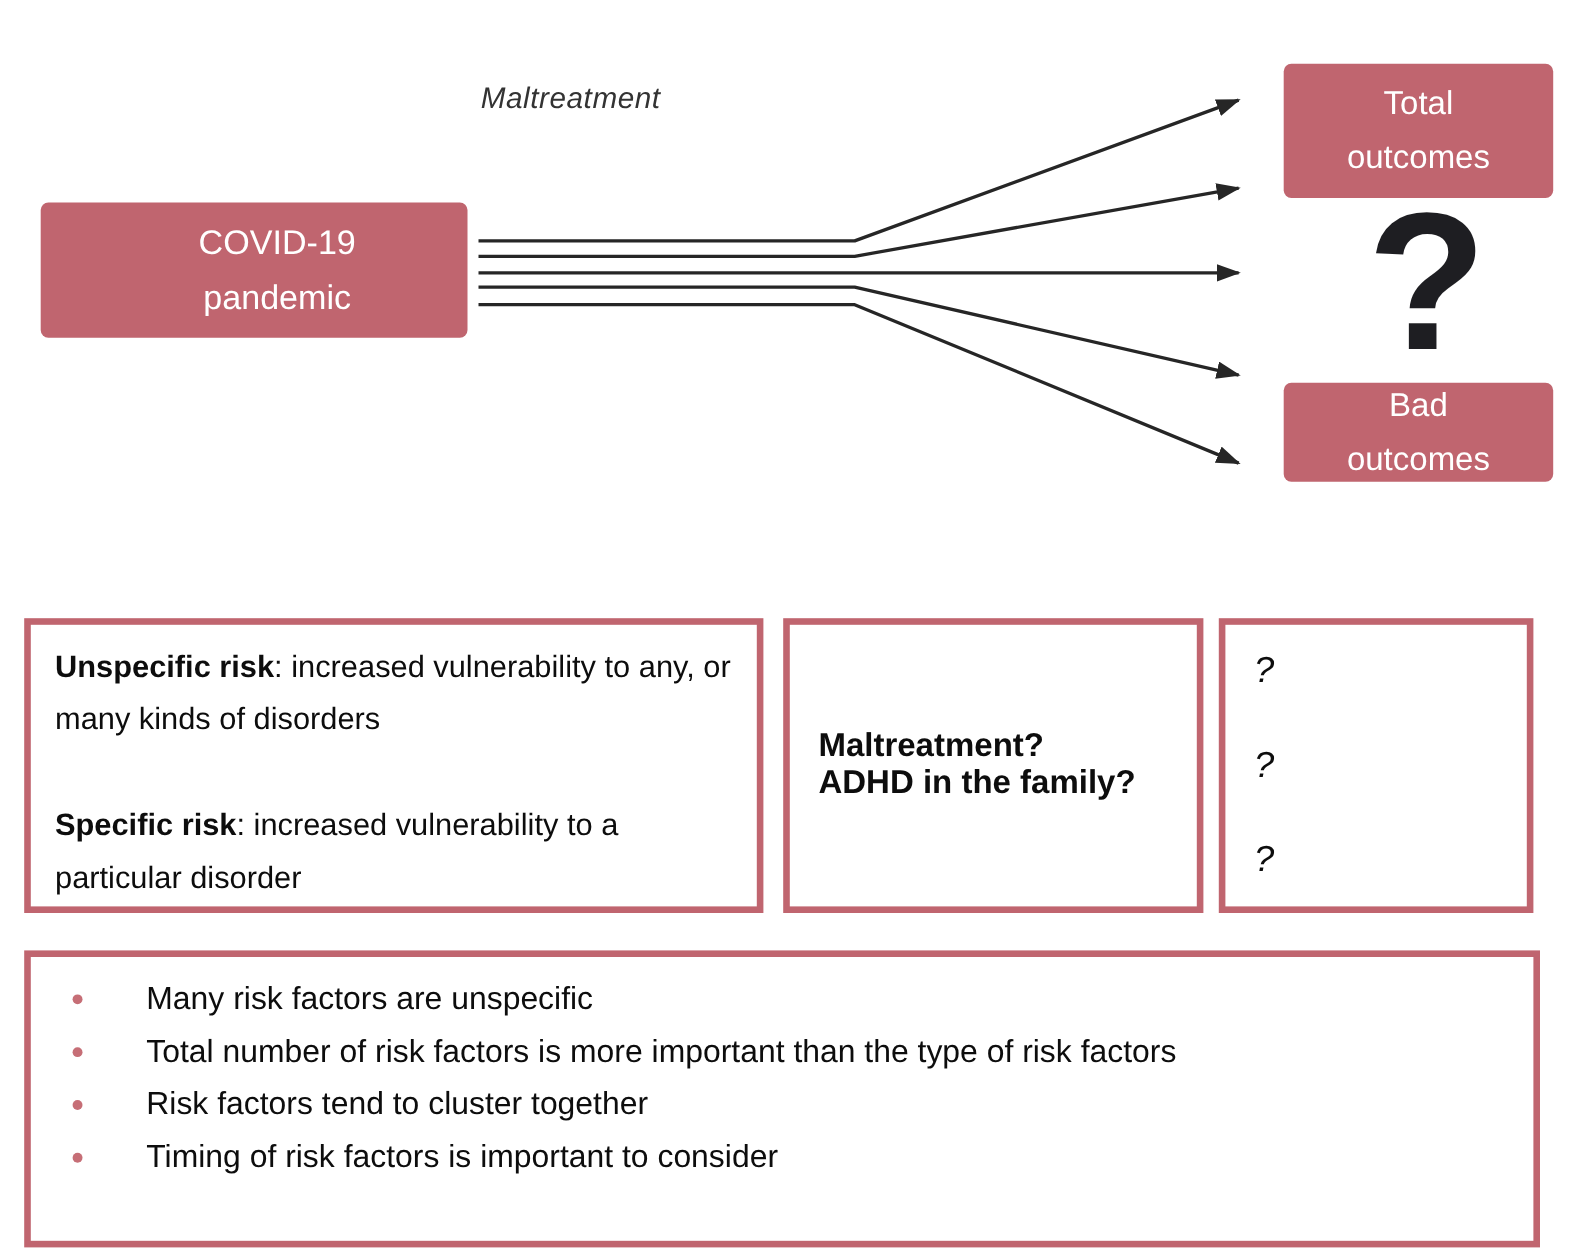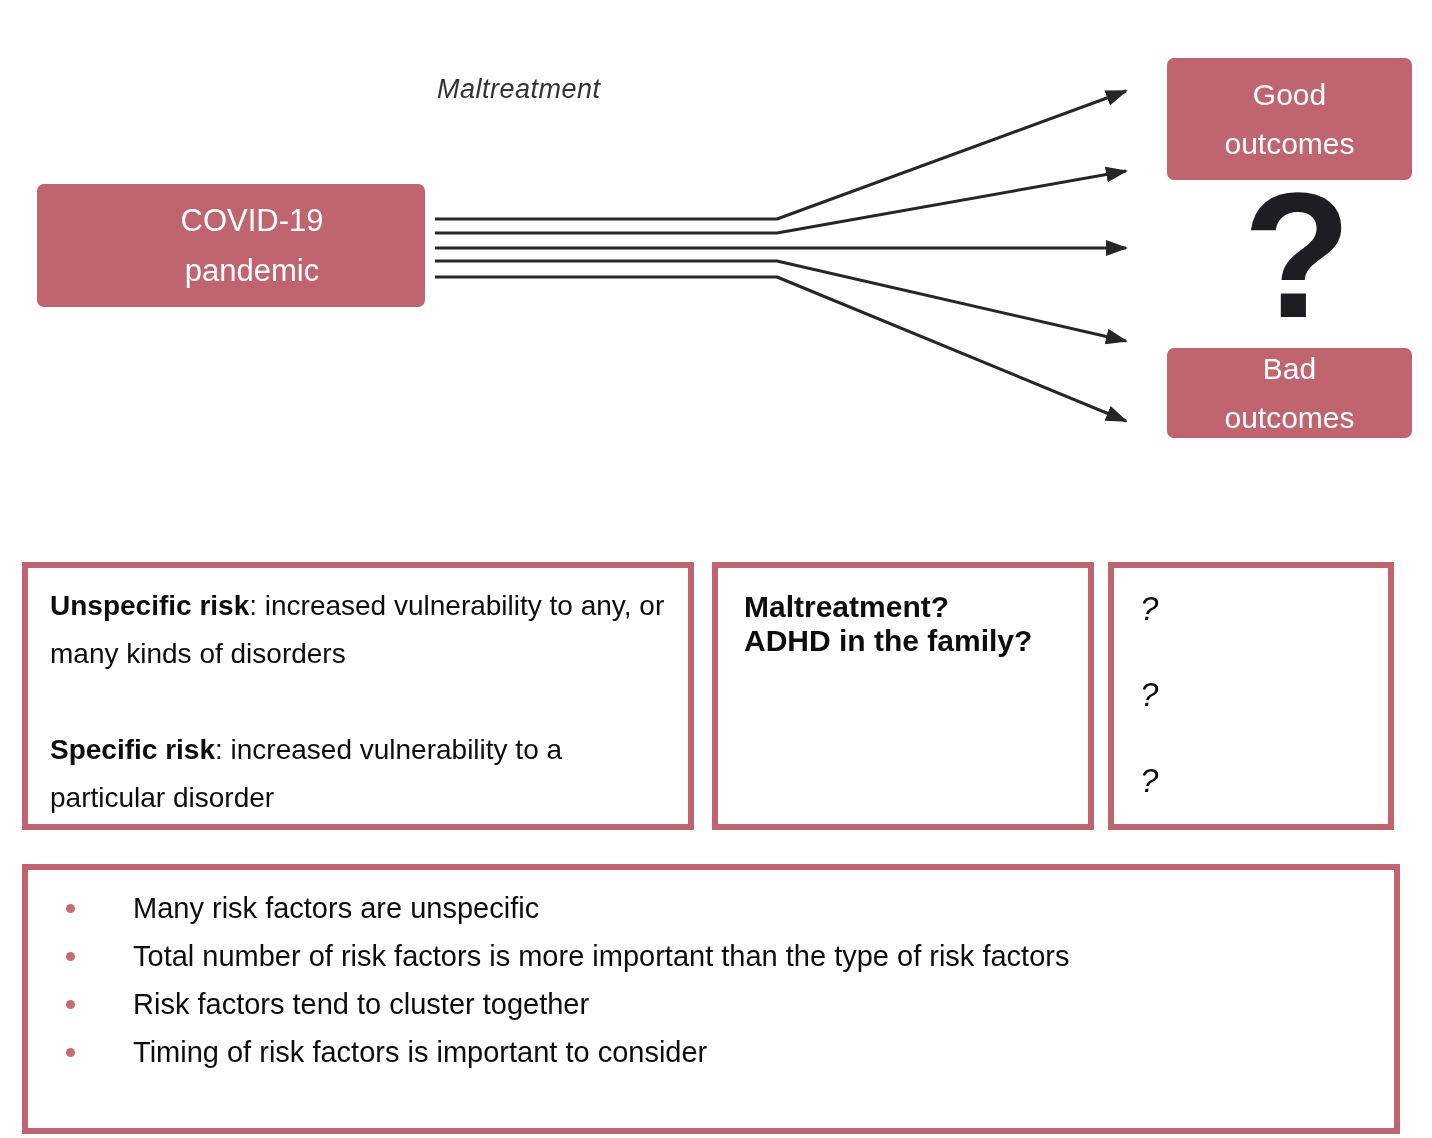--- a/index.html
+++ b/index.html
@@ -42,21 +42,21 @@
   .outline-box{
     position:absolute;border:6px solid var(--rose);background:#ffffff;
     box-sizing:border-box;
   }
   .def-box{left:22px;top:562px;width:672px;height:268px;padding:14px 16px 10px 22px;font-size:28px;line-height:48px;}
   .def-box .para{margin:0;}
   .def-box .para + .para{margin-top:48px;}
   .def-box .term{font-weight:bold;}
   .examples-box{
     left:712px;top:562px;width:382px;height:268px;
-    padding:22px 20px 24px 26px;display:flex;flex-direction:column;justify-content:flex-start;
+    padding:22px 20px 24px 26px;display:flex;flex-direction:column;justify-content:center;
     font-size:30px;font-weight:bold;
   }
   .answers-box{
     left:1108px;top:562px;width:286px;height:268px;
     padding:22px 20px 24px 26px;display:flex;flex-direction:column;justify-content:space-between;
     font-size:33px;font-style:italic;font-weight:500;
   }
   
   .bullets-box{
     left:22px;top:864px;width:1378px;height:270px;
@@ -90,21 +90,21 @@
     <g fill="none" stroke="#262626" stroke-width="3" stroke-linejoin="round">
       <polyline points="15,169 357,169 706,41" marker-end="url(#ah)"></polyline>
       <polyline points="15,183 357,183 706,121" marker-end="url(#ah)"></polyline>
       <polyline points="15,198 706,198" marker-end="url(#ah)"></polyline>
       <polyline points="15,211 357,211 706,291" marker-end="url(#ah)"></polyline>
       <polyline points="15,227 357,227 706,371" marker-end="url(#ah)"></polyline>
     </g>
   </svg>
 
   <div class="rose-box good-box">
-    <div>Good</div>
+    <div>Total</div>
     <div>outcomes</div>
   </div>
 
   <div class="big-question">?</div>
 
   <div class="rose-box bad-box">
     <div>Bad</div>
     <div>outcomes</div>
   </div>
 

